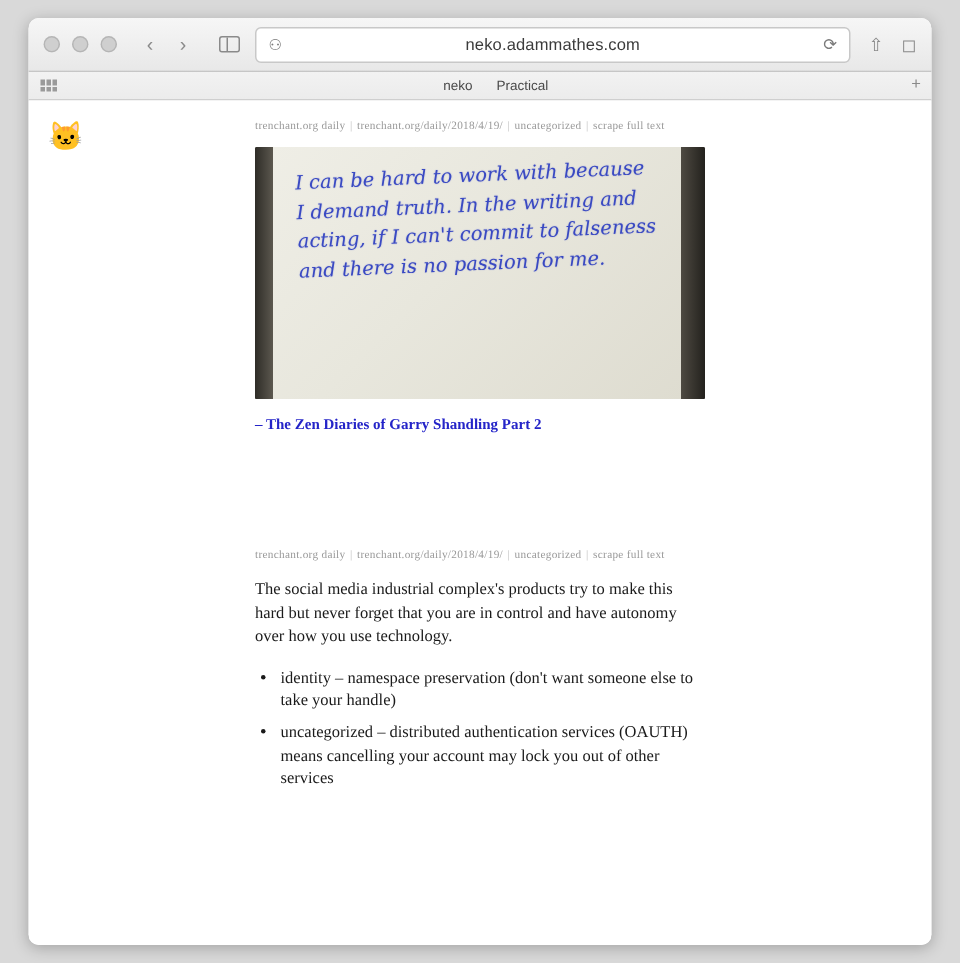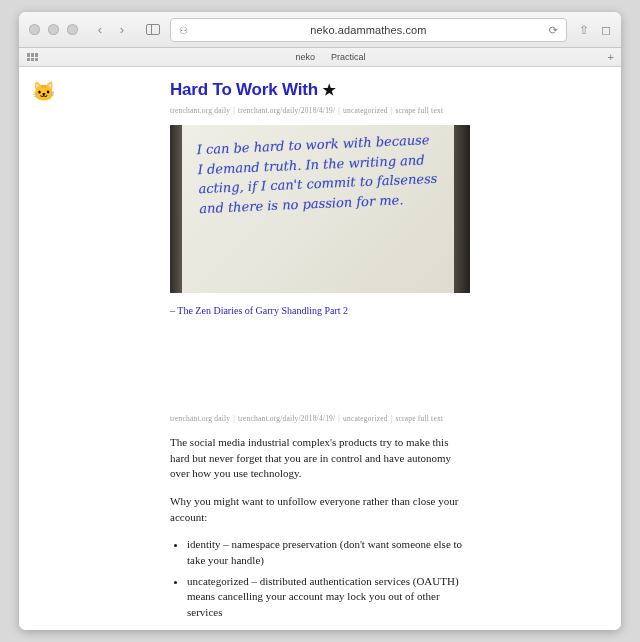--- a/index.html
+++ b/index.html
@@ -274,21 +274,22 @@
     line-height: 1.5;
     transform: rotate(-2.5deg);
     opacity: 0.92;
     text-shadow: 0 0 1px rgba(43,60,192,0.4);
   }
 
   .caption {
     font-family: "Liberation Serif", serif;
     font-size: 10px;
     color: #2424c8;
-    margin-bottom: 26px;
+    margin-bottom: 4px;
+    font-weight: bold;
   }
 
   .gap { height: 72px; }
 
   p.body {
     font-size: 11px;
     line-height: 1.42;
     color: #1a1a1a;
     margin: 12px 0 12px 0;
   }
@@ -351,44 +352,39 @@
         <span class="bm-item">Practical</span>
       </span>
       <span class="bm-plus">+</span>
     </div>
 
     <div class="page">
       <span class="cat">🐱</span>
 
       <div class="content">
 
-        <h1 class="post-title">
-          <span>Hard To Work With</span>
-          <span class="star">★</span>
-        </h1>
         <div class="meta">
           <span>trenchant.org daily</span><span class="sep">|</span><span>trenchant.org/daily/2018/4/19/</span><span class="sep">|</span><span>uncategorized</span><span class="sep">|</span><span>scrape full text</span>
         </div>
 
         <div class="photo">
           <div class="paper">
             <div class="handwriting">I can be hard to work with because I demand truth. In the writing and acting, if I can't commit to falseness and there is no passion for me.</div>
           </div>
         </div>
 
         <div class="caption">– The Zen Diaries of Garry Shandling Part 2</div>
 
         <div class="gap"></div>
 
         <div class="meta">
           <span>trenchant.org daily</span><span class="sep">|</span><span>trenchant.org/daily/2018/4/19/</span><span class="sep">|</span><span>uncategorized</span><span class="sep">|</span><span>scrape full text</span>
         </div>
 
         <p class="body">The social media industrial complex's products try to make this hard but never forget that you are in control and have autonomy over how you use technology.</p>
-        <p class="body">Why you might want to unfollow everyone rather than close your account:</p>
 
         <ul class="body-list">
           <li>
             <b>identity</b><span> – namespace preservation (don't want someone else to take your handle)</span>
           </li>
           <li>
             <b>uncategorized</b><span> – distributed authentication services (OAUTH) means cancelling your account may lock you out of other services</span>
           </li>
         </ul>
 

